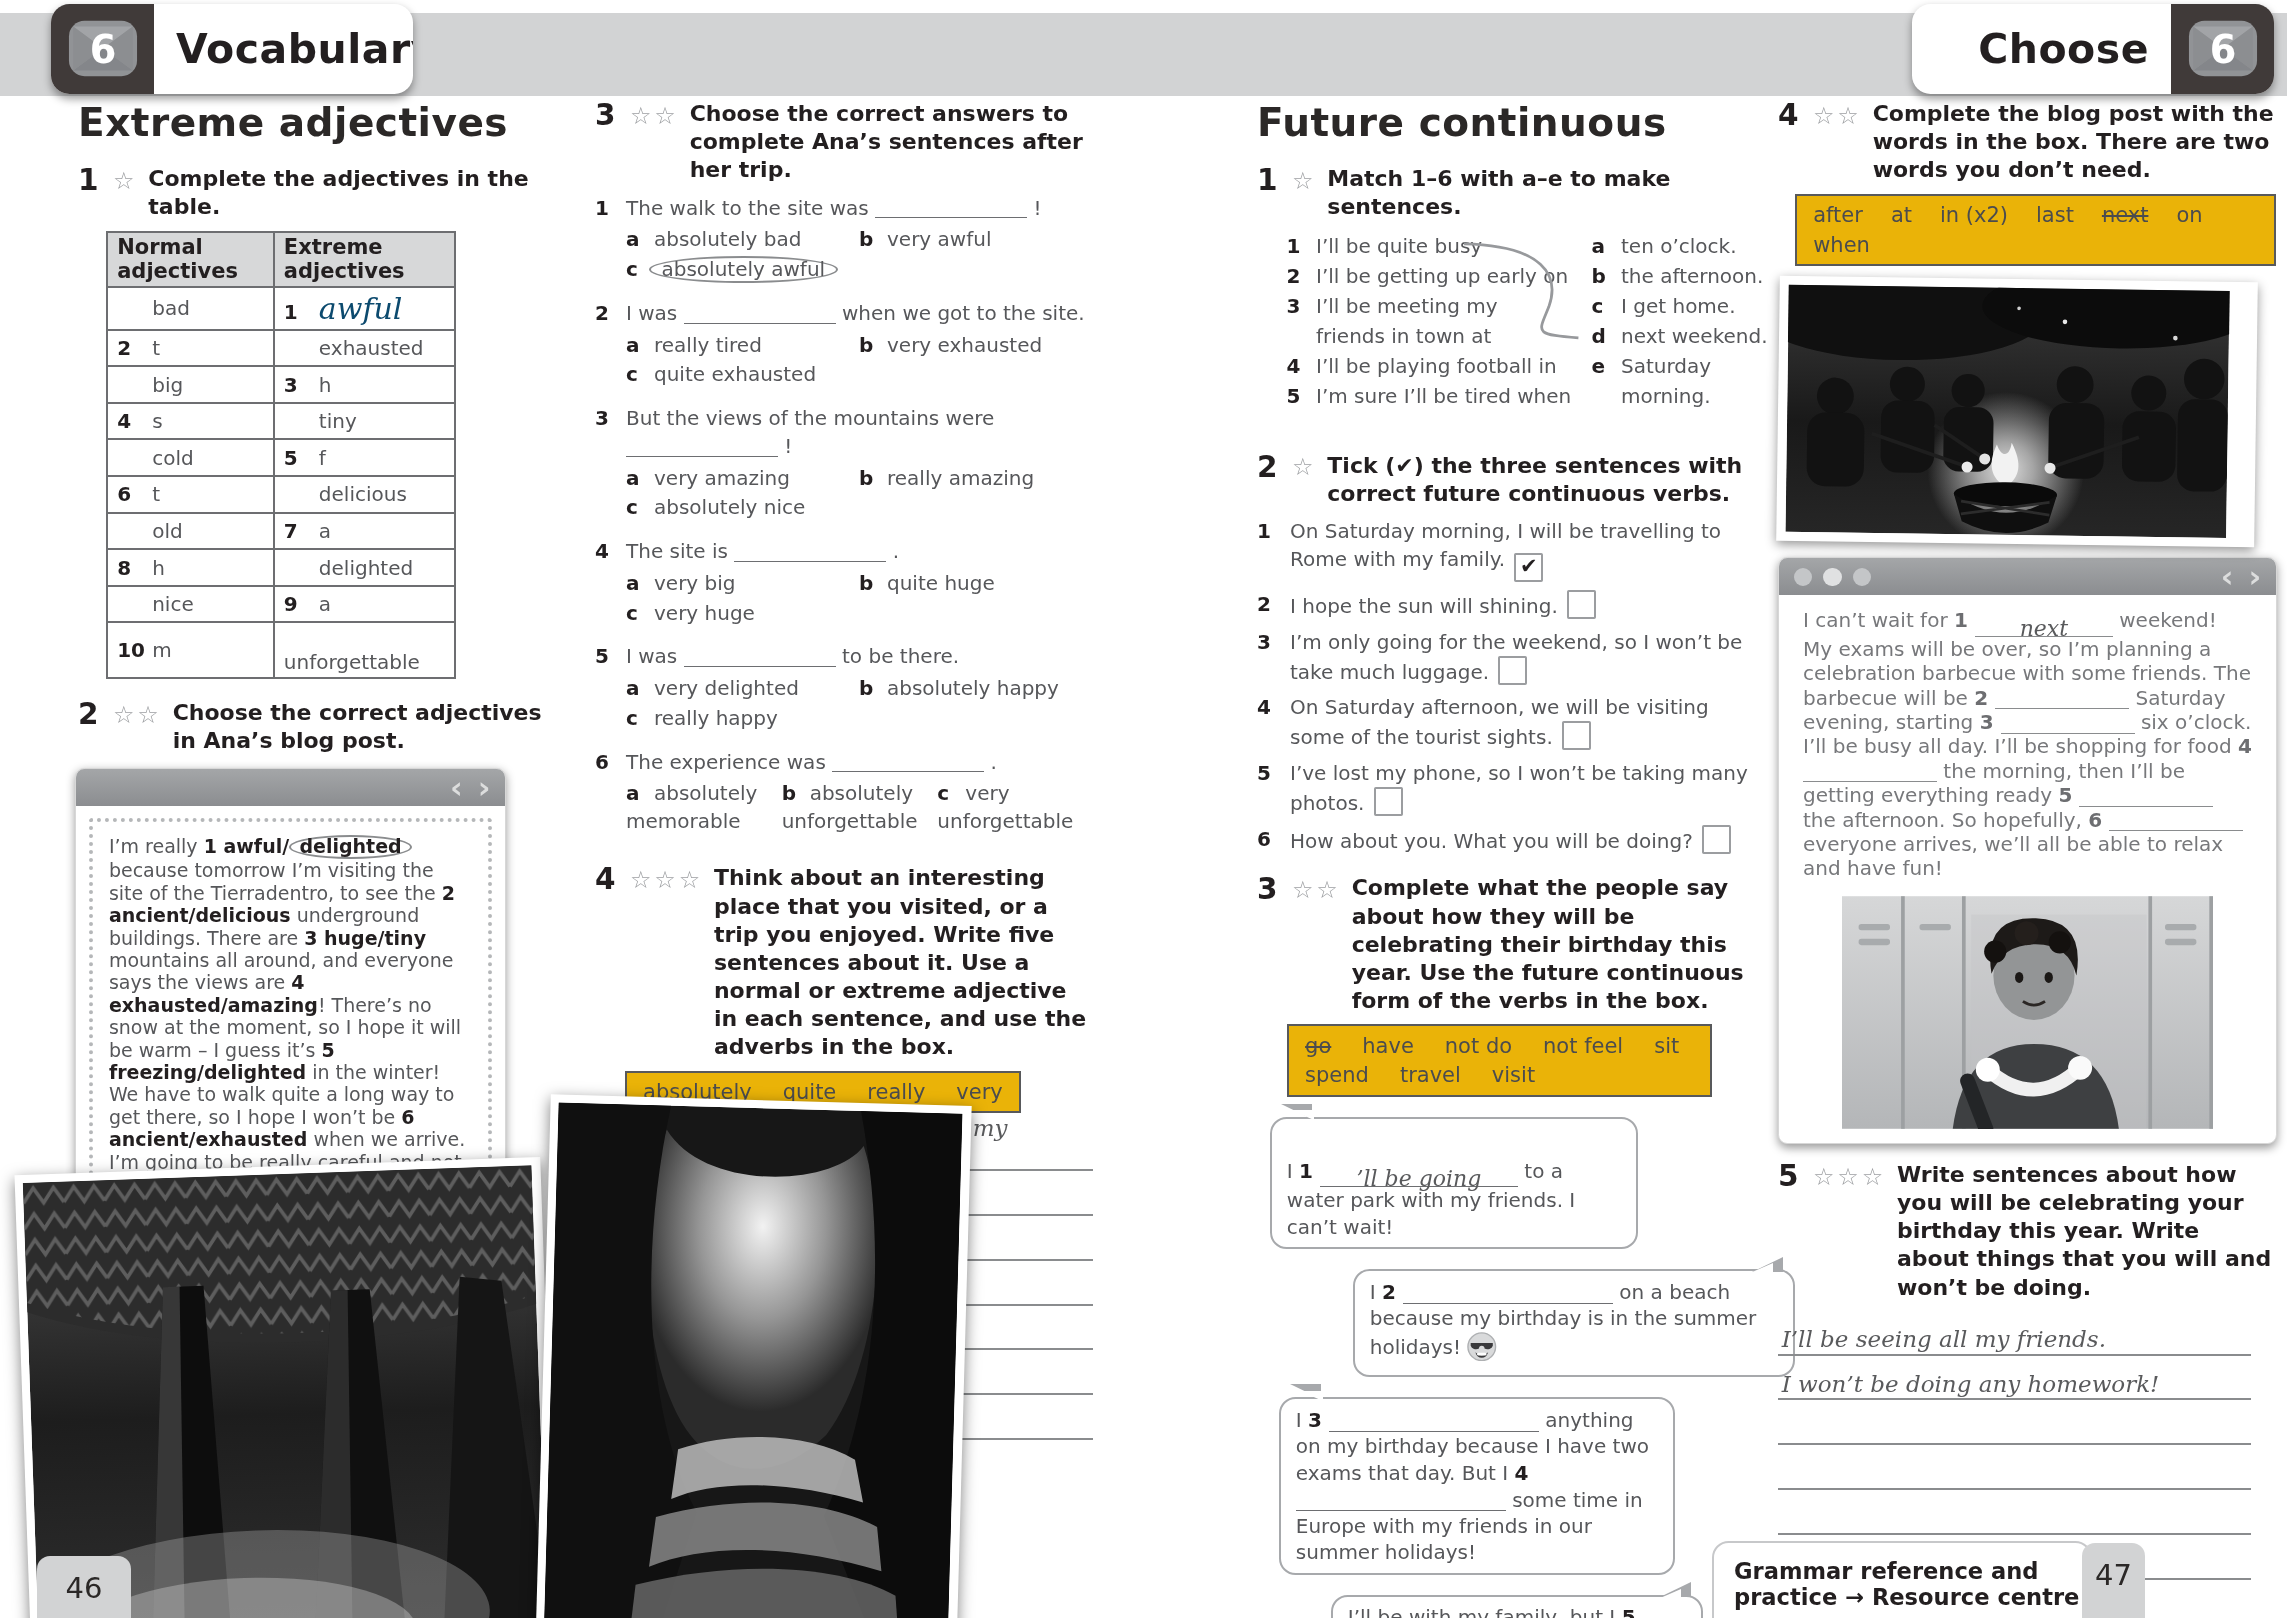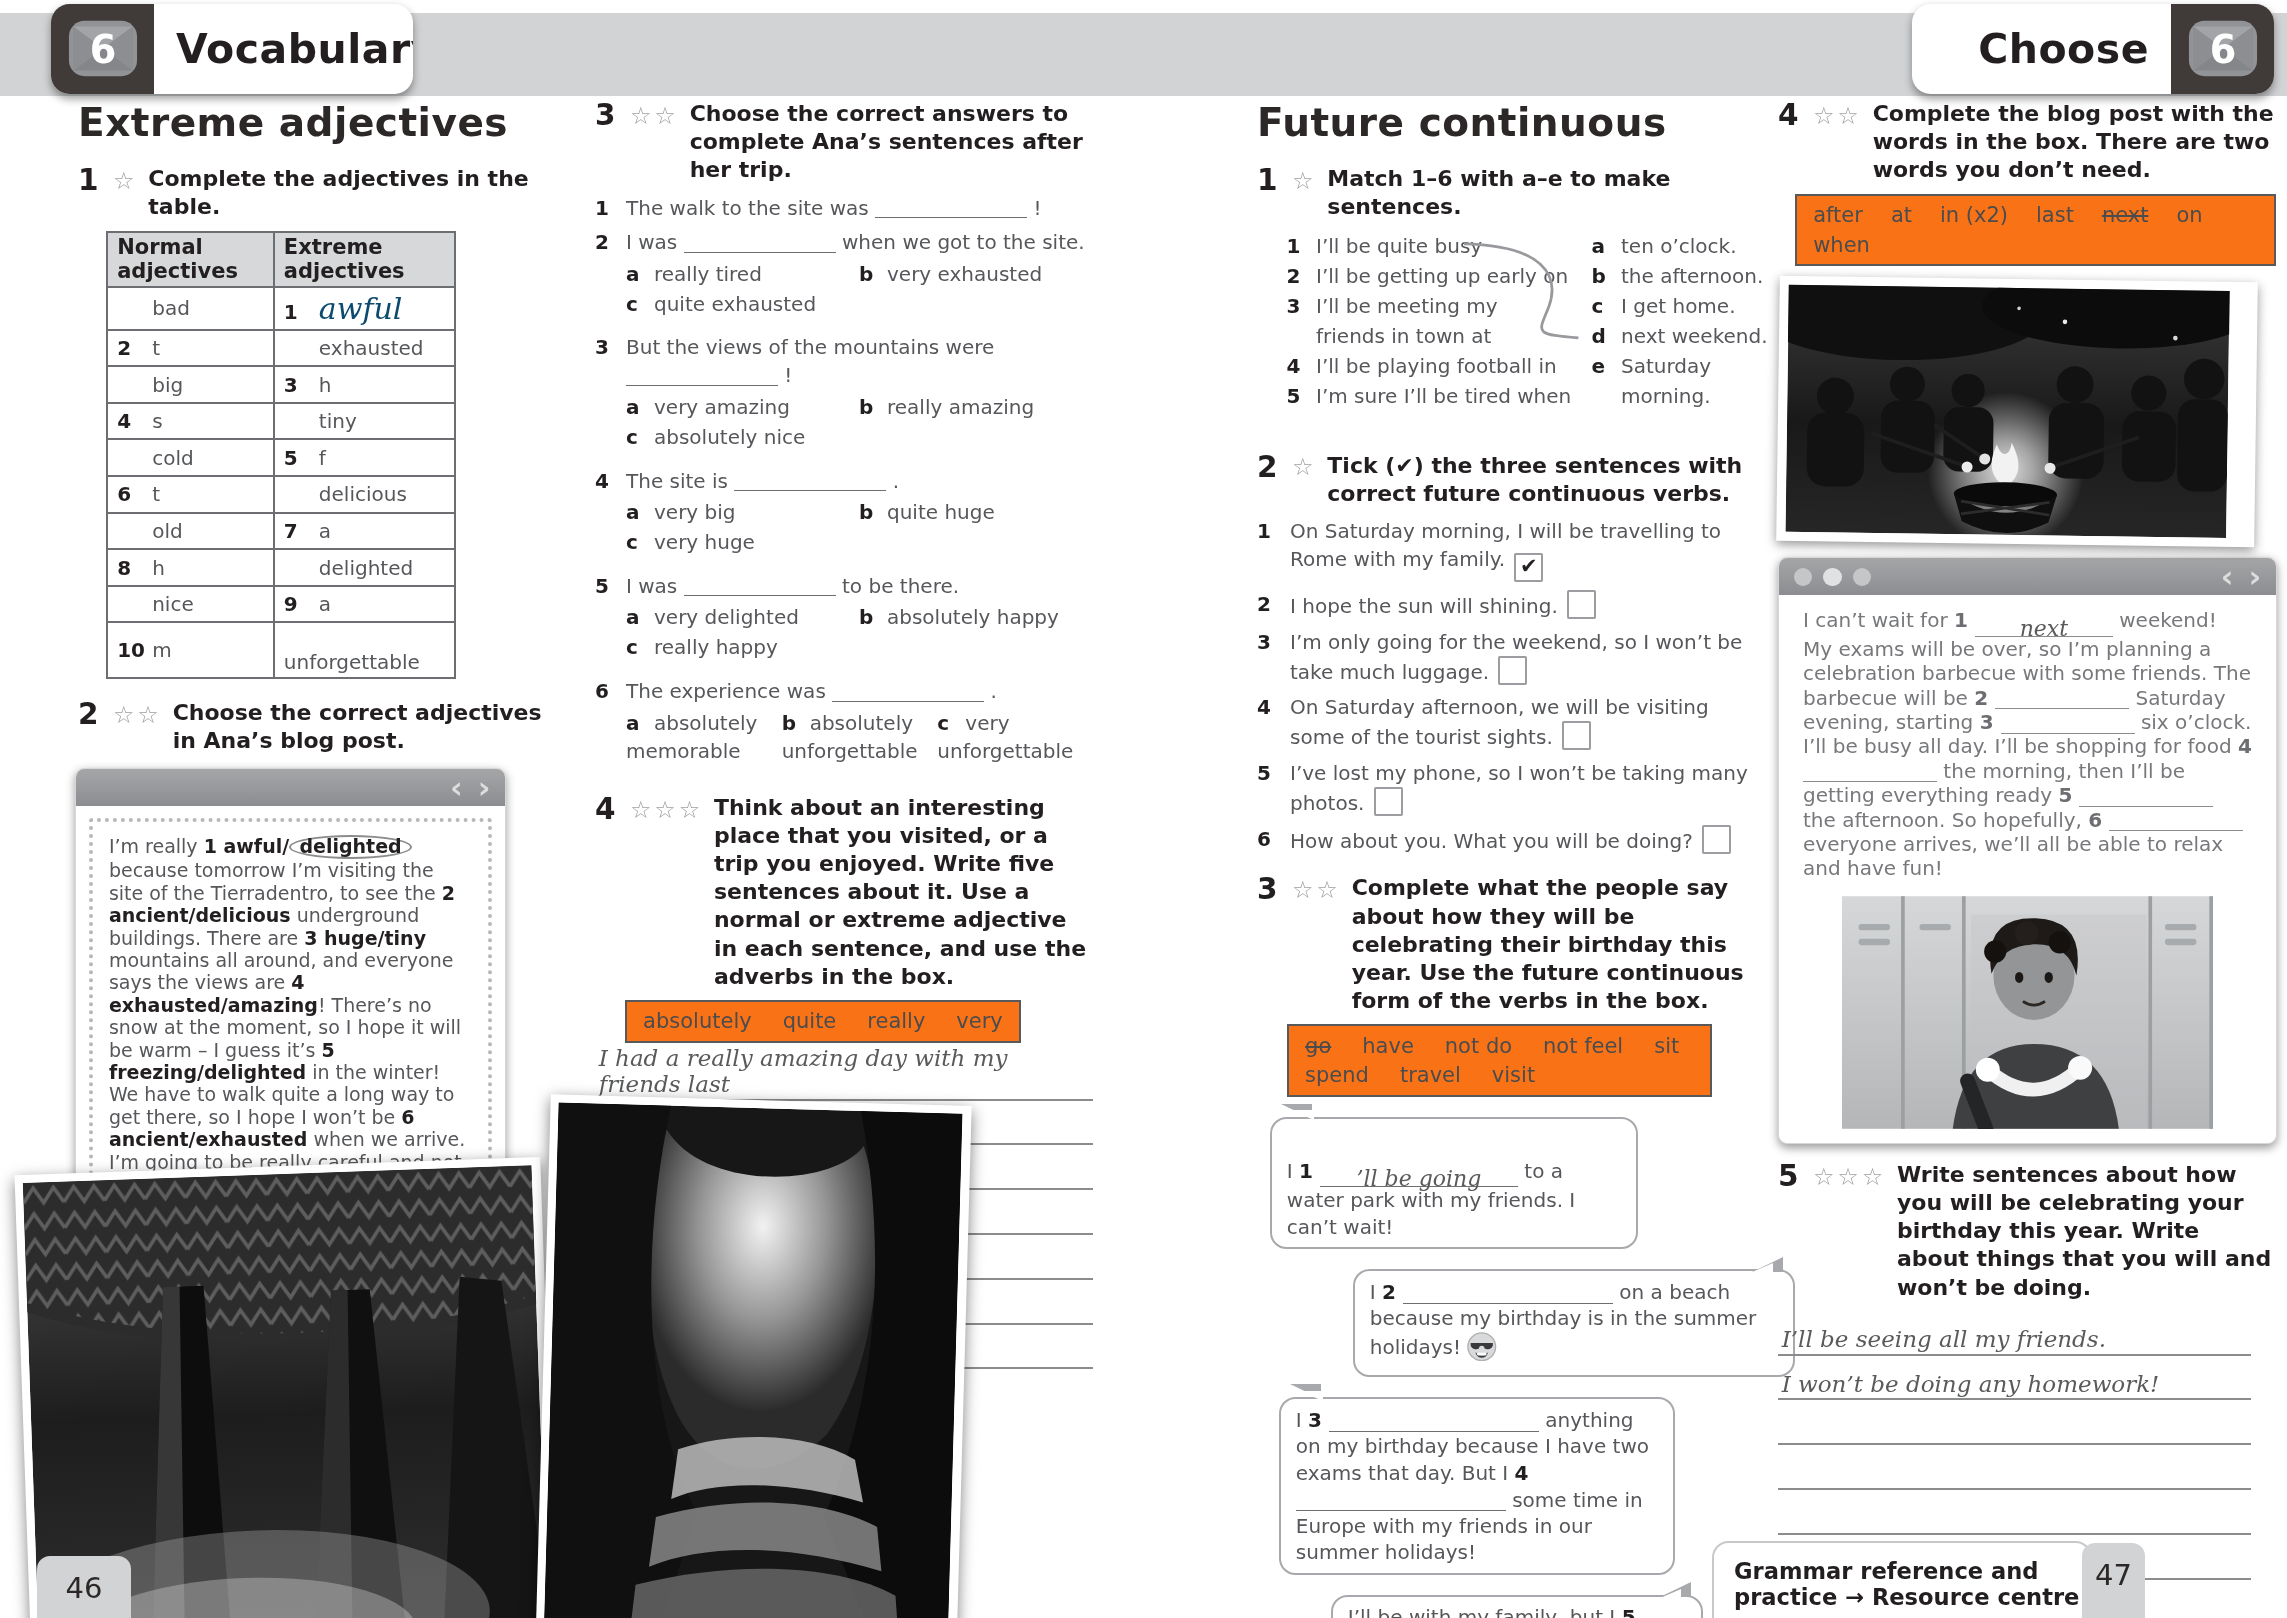--- a/index.html
+++ b/index.html
@@ -55,21 +55,21 @@
   
   .qitem{display:flex;margin:6.5px 0 0}
   .qnum{width:31px;flex:none;font-weight:bold;color:#231f20;font-size:20px;line-height:28px}
   .qbody{flex:1}
   .stem{font-size:20px;line-height:28px;color:#56575a}
   .opts{display:grid;grid-template-columns:233px 1fr;row-gap:1.8px;margin:3.7px 0 9.2px;font-size:20px;line-height:28px}
   .opts.stack{grid-template-columns:1fr 1fr 1fr}
   .optk{font-weight:bold;color:#231f20;display:inline-block;width:28px}
   .circ{display:inline-block;border:2.8px solid #8a8c8e;border-radius:50%;padding:0 11px;margin-left:-5.5px;line-height:1.15}
   
-  .wordbox{border:2.3px solid #58595b;padding:7.4px 16.6px;font-size:21px;color:#4b4c4e;display:flex;flex-wrap:wrap;gap:5.5px 31px;width:fit-content;max-width:95%;margin:7.4px 0 13px 29.5px;background:#f97316}
+  .wordbox{border:2.3px solid #58595b;padding:7.4px 16.6px;font-size:21px;color:#4b4c4e;display:flex;flex-wrap:wrap;gap:5.5px 31px;width:fit-content;max-width:95%;margin:7.4px 0 13px 29.5px;background:#eab308}
   .struck{text-decoration:line-through}
   
   .wline{border-bottom:2.3px solid #8a8c8e;height:41px;display:flex;align-items:flex-end;
          font-family:"DejaVu Serif","Liberation Serif",serif;font-style:italic;font-size:23px;color:#595a5c;padding:0 3.7px 1.8px}
   
   .match{position:relative;height:201px;margin:9.2px 0 18.5px 29.5px}
   .mcol-left{position:absolute;left:0;top:0;width:288px}
   .mcol-right{position:absolute;left:305px;top:0;width:198px}
   .mitem{font-size:20px;line-height:30px;color:#56575a;display:flex}
   .mnum,.mkey{font-weight:bold;color:#231f20;width:29.5px;flex:none}
@@ -262,20 +262,25 @@
   <div class="exh">
     <span class="exnum">3</span>
     <span class="stars">☆☆</span>
     <span class="exinstr">Choose the correct answers to complete Ana’s sentences after her trip.</span>
   </div>
 
   <div class="qitem">
     <span class="qnum">1</span>
     <div class="qbody">
       <div class="stem"><span>The walk to the site was</span> <span class="blank"></span> <span>!</span></div>
+      <div class="opts">
+        <span><span class="optk">a</span><span>absolutely bad</span></span>
+        <span><span class="optk">b</span><span>very awful</span></span>
+        <span><span class="optk">c</span><span class="circ">absolutely awful</span></span>
+      </div>
     </div>
   </div>
 
   <div class="qitem">
     <span class="qnum">2</span>
     <div class="qbody">
       <div class="stem"><span>I was</span> <span class="blank"></span> <span>when we got to the site.</span></div>
       <div class="opts">
         <span><span class="optk">a</span><span>really tired</span></span>
         <span><span class="optk">b</span><span>very exhausted</span></span>

